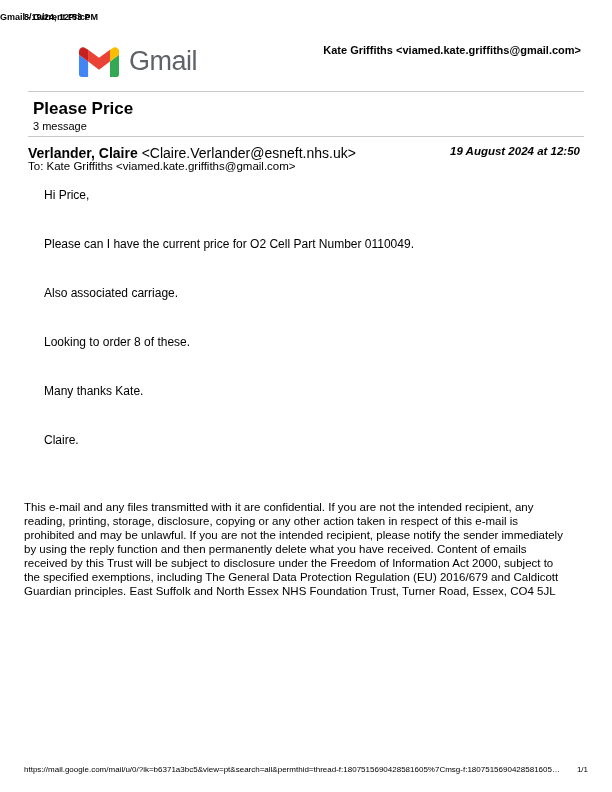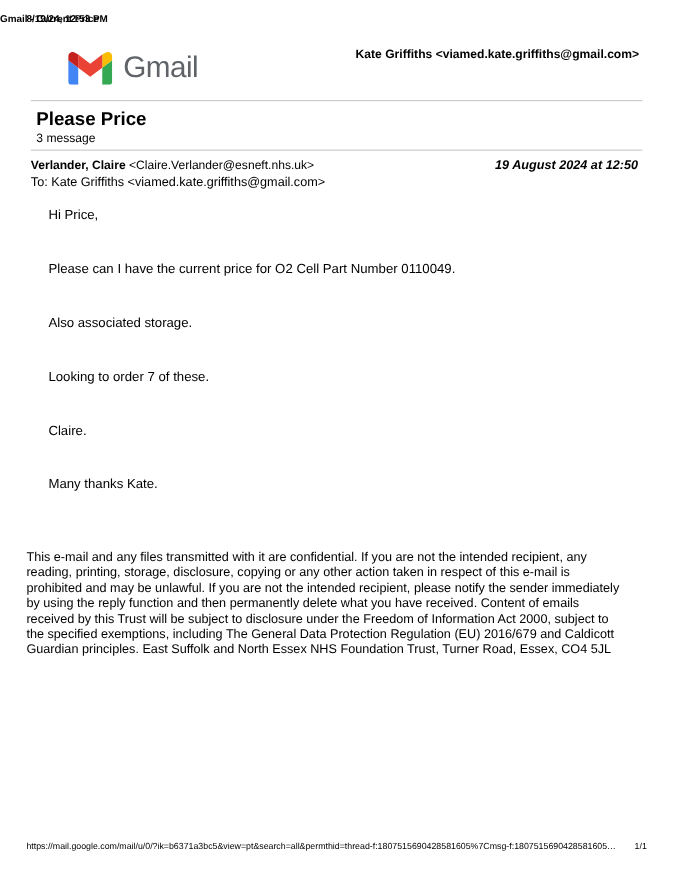--- a/index.html
+++ b/index.html
@@ -17,21 +17,21 @@
   .print-header-datetime {
     position: absolute; top: 12px; left: 24px;
     font-size: 9px; font-weight: 700; color: #000;
   }
   .print-header-title {
     position: absolute; top: 12px; left: 0; width: 100%;
     text-align: left; font-size: 9px; font-weight: 700; color: #000;
   }
 
   
-  .gmail-logo { position: absolute; top: 46px; left: 24px; display: flex; align-items: center; padding-left: 38px; }
+  .gmail-logo { position: absolute; top: 46px; left: 41px; display: flex; align-items: center; padding-left: 38px; }
   .gmail-logo svg { width: 40px; height: 31px; display: block; }
   .gmail-logo-text {
     font-size: 27px; color: #5f6368; margin-left: 10px; letter-spacing: -0.5px;
   }
   .account-info {
     position: absolute; top: 44px; right: 31px;
     font-size: 11px; text-align: right;
   }
   .account-info .name { font-weight: 700; }
   .account-info .email { font-weight: 700; }
@@ -45,21 +45,21 @@
     font-size: 17px; font-weight: 700; color: #000;
   }
   .message-count {
     position: absolute; top: 120px; left: 33px;
     font-size: 11px; color: #000;
   }
 
   
   .sender-line {
     position: absolute; top: 145px; left: 28px;
-    font-size: 11px;
+    font-size: 14px;
   }
   .sender-line .name { font-weight: 700; }
   .msg-date {
     position: absolute; top: 145px; right: 32px;
     font-size: 11.5px; font-weight: 700; font-style: italic;
   }
   .to-line {
     position: absolute; top: 160px; left: 28px;
     font-size: 11.5px;
   }
@@ -122,24 +122,24 @@
   <div class="sender-line">
     <span class="name">Verlander, Claire</span>
     <span class="email">&lt;Claire.Verlander@esneft.nhs.uk&gt;</span>
   </div>
   <div class="msg-date">19 August 2024 at 12:50</div>
   <div class="to-line">To: Kate Griffiths &lt;viamed.kate.griffiths@gmail.com&gt;</div>
 
   <div class="body-text">
     <p>Hi Price,</p>
     <p>Please can I have the current price for O2 Cell Part Number 0110049.</p>
-    <p>Also associated storage.</p>
-    <p>Looking to order 7 of these.</p>
+    <p>Also associated carriage.</p>
+    <p>Looking to order 8 of these.</p>
+    <p>Many thanks Kate.</p>
     <p>Claire.</p>
-    <p>Many thanks Kate.</p>
   </div>
 
   <div class="disclaimer">This e-mail and any files transmitted with it are confidential. If you are not the intended recipient, any reading, printing, storage, disclosure, copying or any other action taken in respect of this e-mail is prohibited and may be unlawful. If you are not the intended recipient, please notify the sender immediately by using the reply function and then permanently delete what you have received. Content of emails received by this Trust will be subject to disclosure under the Freedom of Information Act 2000, subject to the specified exemptions, including The General Data Protection Regulation (EU) 2016/679 and Caldicott Guardian principles. East Suffolk and North Essex NHS Foundation Trust, Turner Road, Essex, CO4 5JL</div>
 
   <div class="print-footer-url">https://mail.google.com/mail/u/0/?ik=b6371a3bc5&amp;view=pt&amp;search=all&amp;permthid=thread-f:1807515690428581605%7Cmsg-f:1807515690428581605…</div>
   <div class="print-footer-page">1/1</div>
 
 </div>
 
 </body></html>

